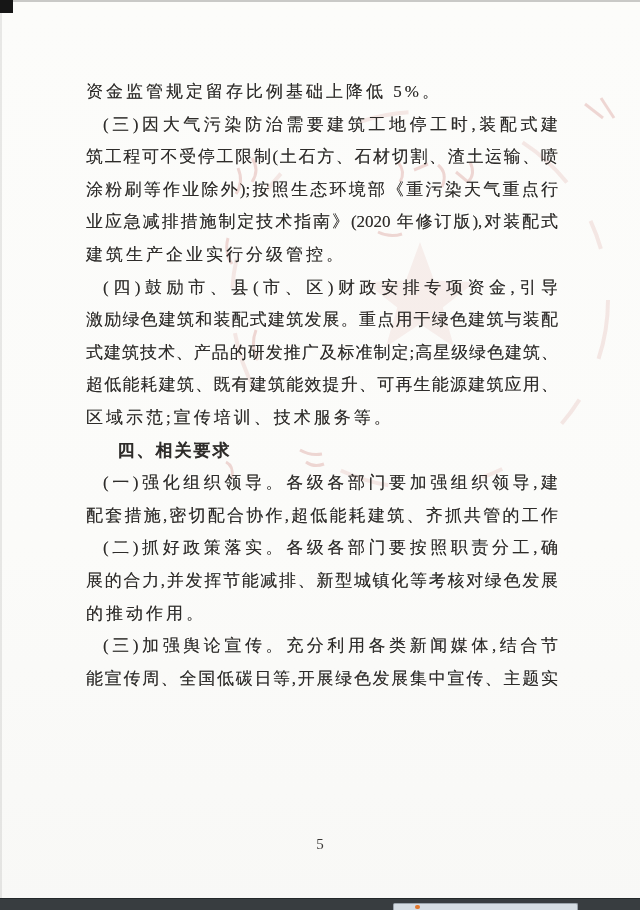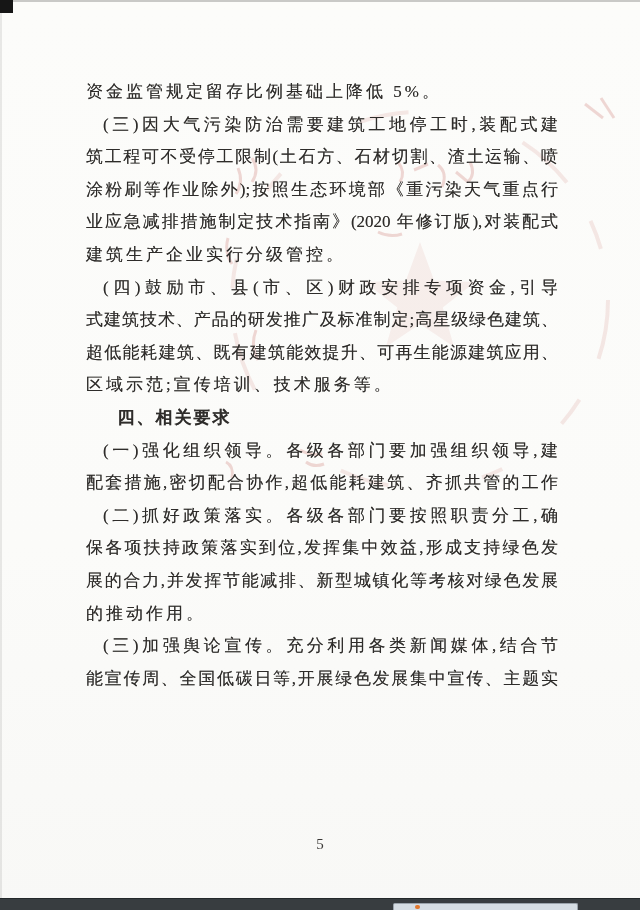--- a/index.html
+++ b/index.html
@@ -93,28 +93,28 @@
   </svg>
 
   <main class="doc">
     <div class="ln end">资金监管规定留存比例基础上降低 5%。</div>
     <div class="ln first">(三)因大气污染防治需要建筑工地停工时,装配式建</div>
     <div class="ln">筑工程可不受停工限制(土石方、石材切割、渣土运输、喷</div>
     <div class="ln">涂粉刷等作业除外);按照生态环境部《重污染天气重点行</div>
     <div class="ln">业应急减排措施制定技术指南》(2020 年修订版),对装配式</div>
     <div class="ln end">建筑生产企业实行分级管控。</div>
     <div class="ln first">(四)鼓励市、县(市、区)财政安排专项资金,引导</div>
+    <div class="ln">激励绿色建筑和装配式建筑发展。重点用于绿色建筑与装配</div>
     <div class="ln">式建筑技术、产品的研发推广及标准制定;高星级绿色建筑、</div>
     <div class="ln">超低能耗建筑、既有建筑能效提升、可再生能源建筑应用、</div>
     <div class="ln end">区域示范;宣传培训、技术服务等。</div>
     <div class="ln head">四、相关要求</div>
     <div class="ln first">(一)强化组织领导。各级各部门要加强组织领导,建</div>
     <div class="ln">配套措施,密切配合协作,超低能耗建筑、齐抓共管的工作</div>
     <div class="ln first">(二)抓好政策落实。各级各部门要按照职责分工,确</div>
-    <div class="ln">保各项扶持政策落实到位,发挥集中效益,形成支持绿色发</div>
     <div class="ln">展的合力,并发挥节能减排、新型城镇化等考核对绿色发展</div>
     <div class="ln end">的推动作用。</div>
     <div class="ln first">(三)加强舆论宣传。充分利用各类新闻媒体,结合节</div>
     <div class="ln">能宣传周、全国低碳日等,开展绿色发展集中宣传、主题实</div>
   </main>
 
   <div class="page-number">5</div>
 
   <div class="bottom-bar">
     <div class="partial-window">

